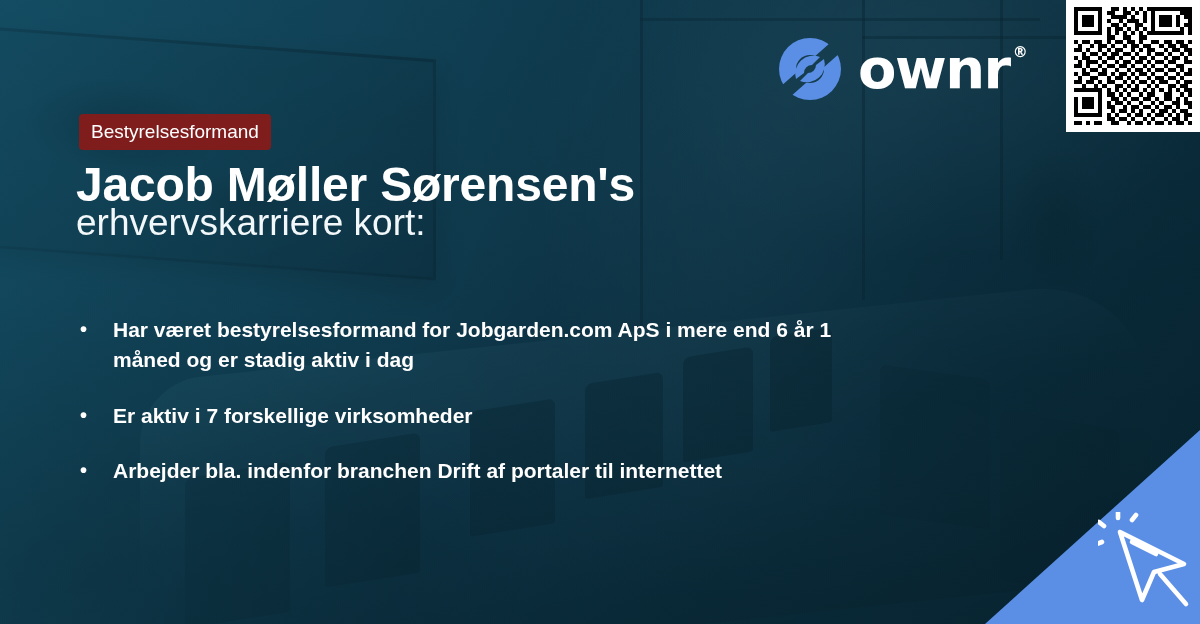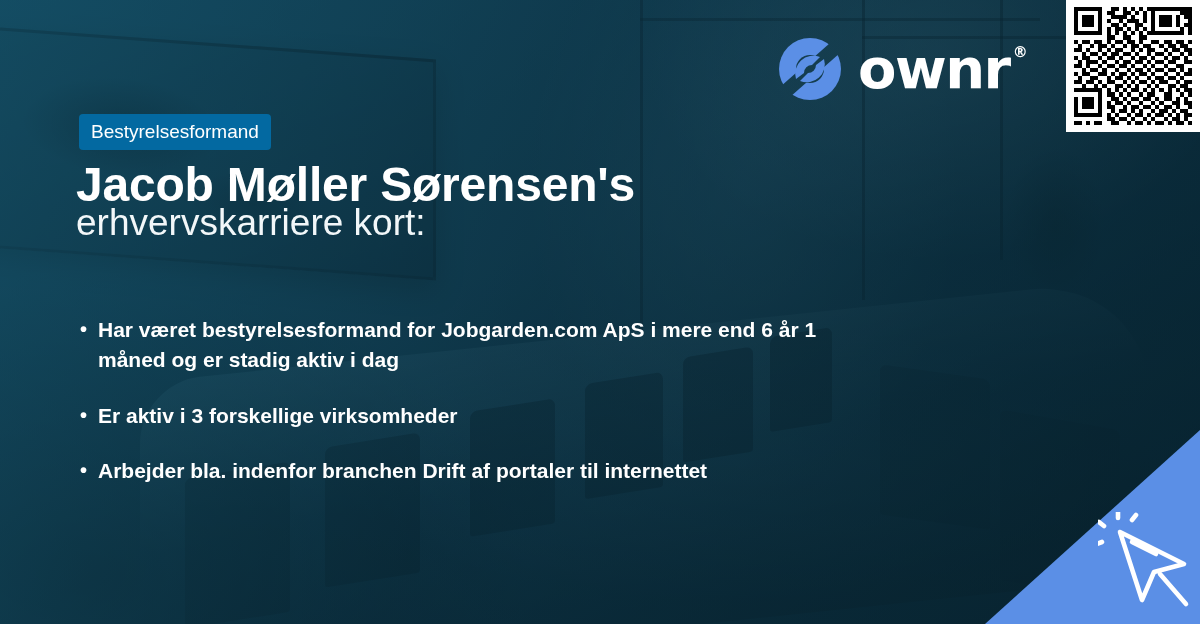--- a/index.html
+++ b/index.html
@@ -160,21 +160,21 @@
     margin-top: 4px;
     margin-left: 3px;
     line-height: 1;
   }
 
   
   .badge {
     position: absolute;
     left: 79px;
     top: 114px;
-    background: #0369a1;
+    background: #7f1d1d;
     color: #ffffff;
     font-size: 19px;
     line-height: 1;
     padding: 8px 12px 9px 12px;
     border-radius: 4px;
     white-space: nowrap;
   }
 
   
   .headline {
@@ -218,20 +218,21 @@
   .bullet-dot {
     flex: 0 0 auto;
     width: 18px;
     font-size: 20px;
     line-height: 1.45;
   }
   .bullet-text {
     flex: 1 1 auto;
     line-height: 1.45;
     max-width: 770px;
+    margin-left: 15px;
   }
   .bullet-row.wrap .bullet-text { max-width: 760px; }
 
   
   .corner {
     position: absolute;
     left: 0; top: 0;
     width: 1200px; height: 624px;
     pointer-events: none;
   }
@@ -1139,21 +1140,21 @@
   <div class="headline">Jacob Møller Sørensen's</div>
   <div class="subline">erhvervskarriere kort:</div>
 
   <div class="bullets">
     <div class="bullet-row wrap">
       <span class="bullet-dot">•</span>
       <span class="bullet-text">Har været bestyrelsesformand for Jobgarden.com ApS i mere end 6 år 1 måned og er stadig aktiv i dag</span>
     </div>
     <div class="bullet-row">
       <span class="bullet-dot">•</span>
-      <span class="bullet-text">Er aktiv i 3 forskellige virksomheder</span>
+      <span class="bullet-text">Er aktiv i 7 forskellige virksomheder</span>
     </div>
     <div class="bullet-row">
       <span class="bullet-dot">•</span>
       <span class="bullet-text">Arbejder bla. indenfor branchen Drift af portaler til internettet</span>
     </div>
   </div>
 
   <svg class="corner" viewBox="0 0 1200 624">
     <polygon points="985,624 1200,430 1200,624" fill="#5b8fe6"></polygon>
   </svg>

